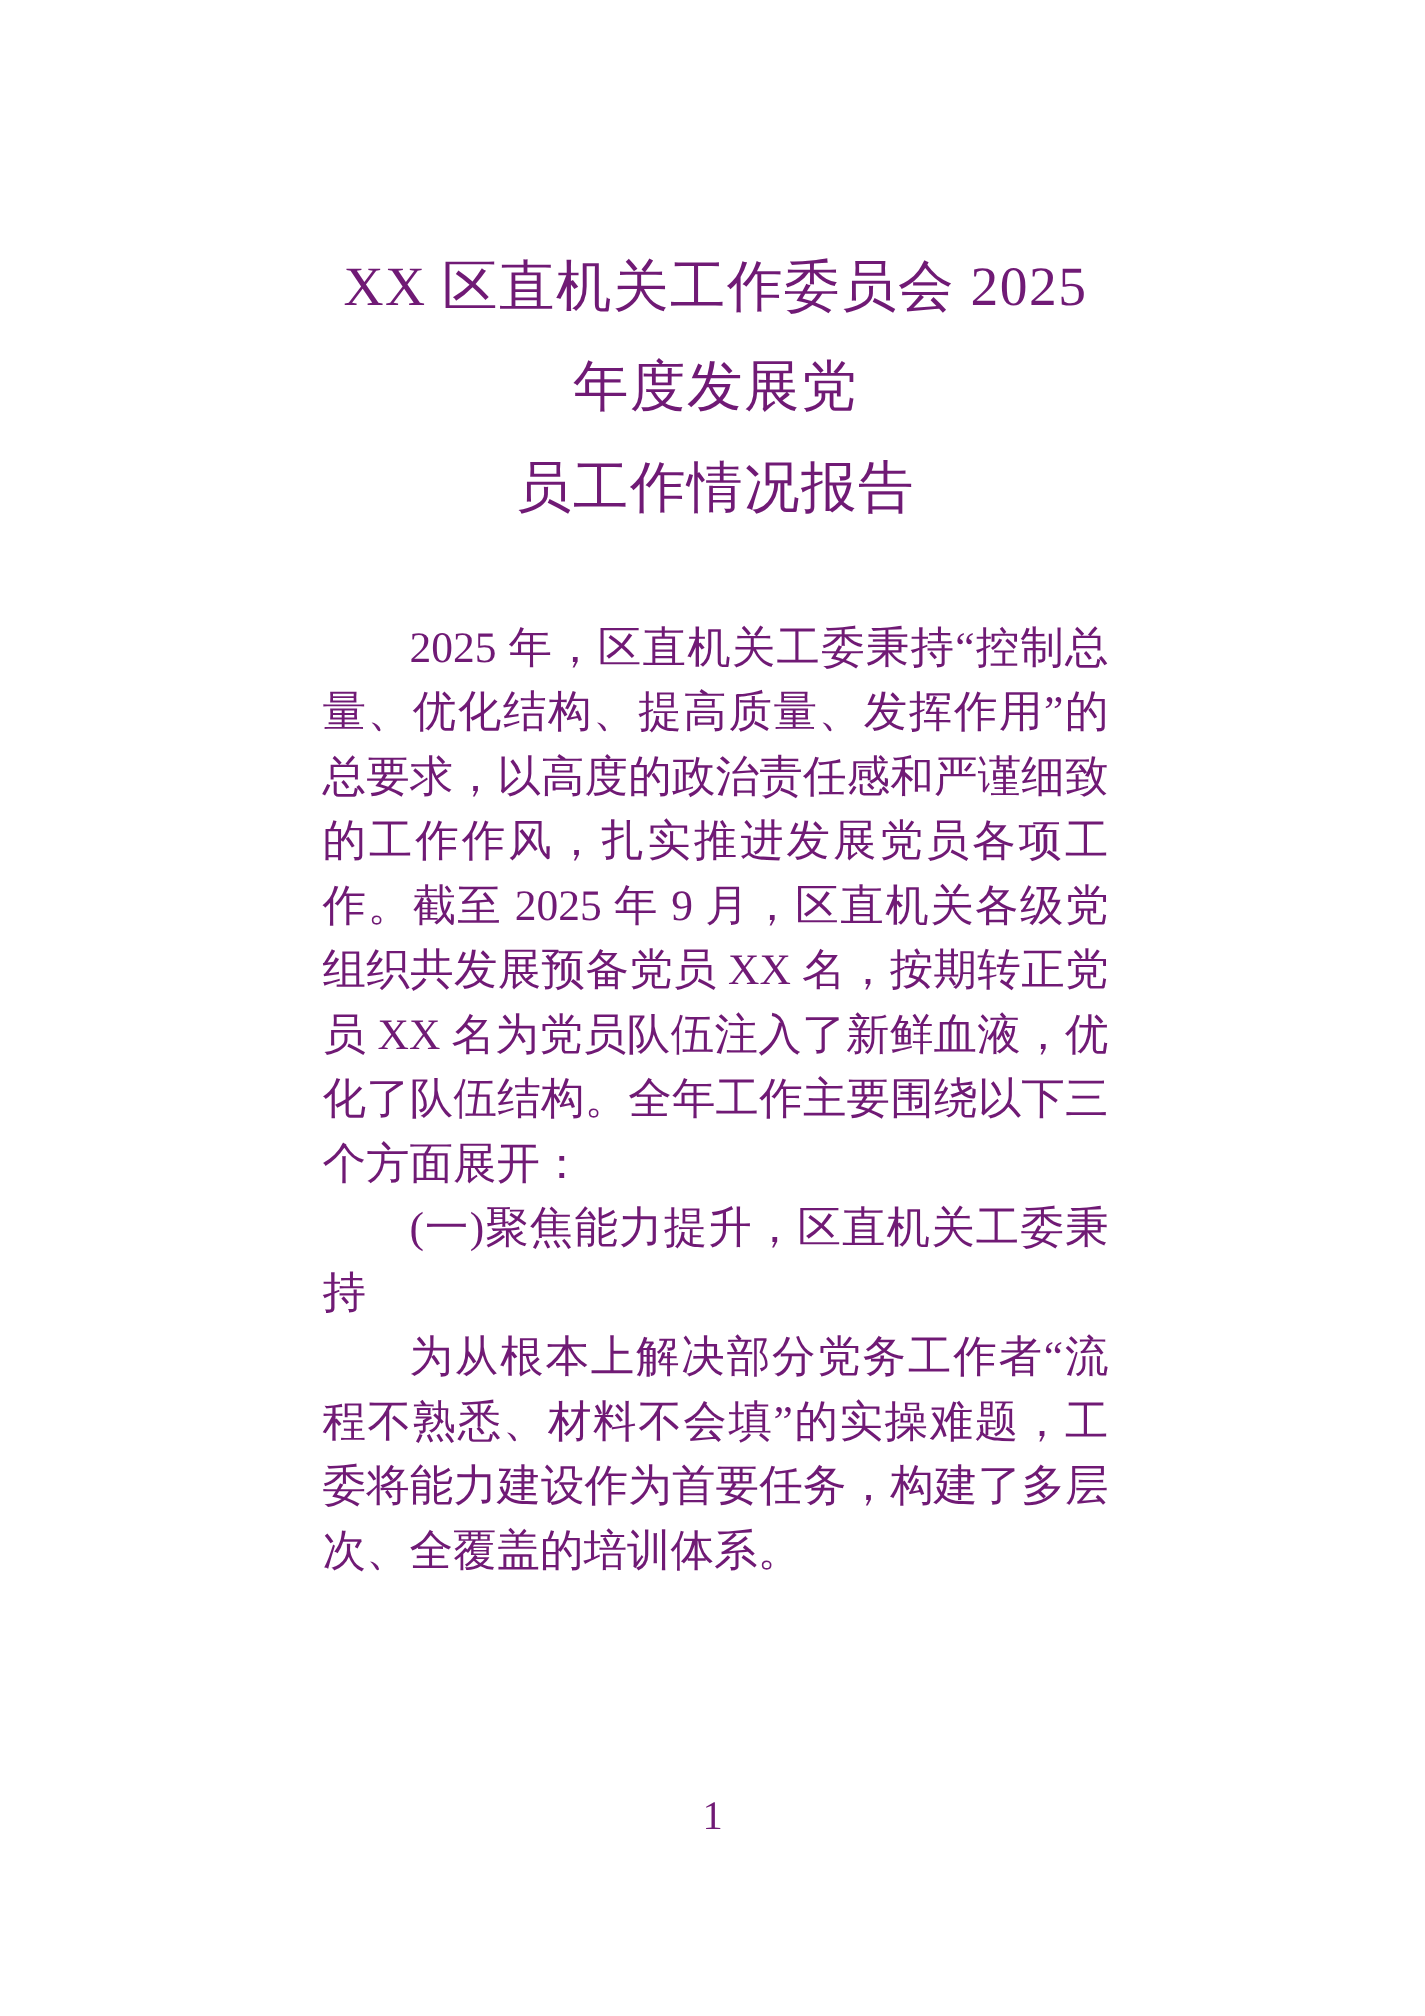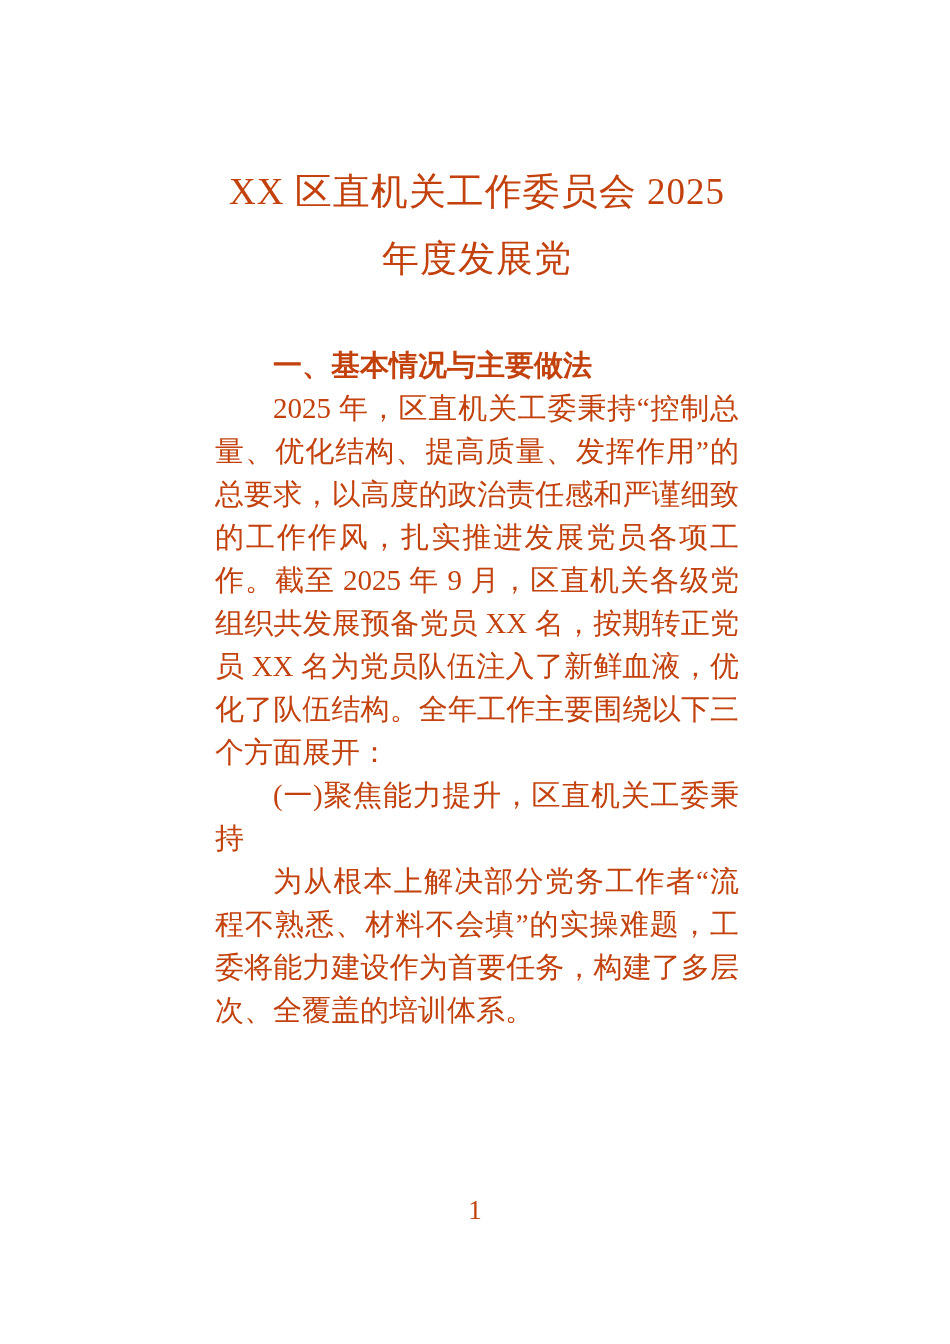--- a/index.html
+++ b/index.html
@@ -6,21 +6,21 @@
     margin: 0;
     padding: 0;
     background: #ffffff;
   }
   .page {
     position: relative;
     width: 808px;
     height: 1344px;
     margin: 0 auto;
     background: #ffffff;
-    color: #c2410c;
+    color: #701a75;
     font-family: "Liberation Serif", "DejaVu Serif", serif;
     box-sizing: border-box;
     padding: 158px 140px 0 144px;
     overflow: hidden;
   }
   .title {
     margin: 0 0 52px 0;
     text-align: center;
     font-size: 37px;
     line-height: 67px;
@@ -56,24 +56,24 @@
     line-height: 32px;
   }
 </style>
 </head>
 <body>
 
 <div class="page">
 
   <h1 class="title">
     <span class="title-line">XX 区直机关工作委员会 2025 年度发展党</span>
+    <span class="title-line">员工作情况报告</span>
   </h1>
 
   <div class="body-text" id="paragraphs">
-      <p class="para head-bold"><span class="run-bold">一、基本情况与主要做法</span></p>
       <p class="para"><span>2025 年，区直机关工委秉持“控制总量、优化结构、提高质量、发挥作用”的总要求，以高度的政治责任感和严谨细致的工作作风，扎实推进发展党员各项工作。截至 2025 年 9 月，区直机关各级党组织共发展预备党员 XX 名，按期转正党员 XX 名为党员队伍注入了新鲜血液，优化了队伍结构。全年工作主要围绕以下三个方面展开：</span></p>
       <p class="para"><span>(一)聚焦能力提升，区直机关工委秉持</span></p>
       <p class="para"><span>为从根本上解决部分党务工作者“流程不熟悉、材料不会填”的实操难题，工委将能力建设作为首要任务，构建了多层次、全覆盖的培训体系。</span></p>
     </div>
 
   <div class="page-number">1</div>
 
 </div>
 
 </body></html>

